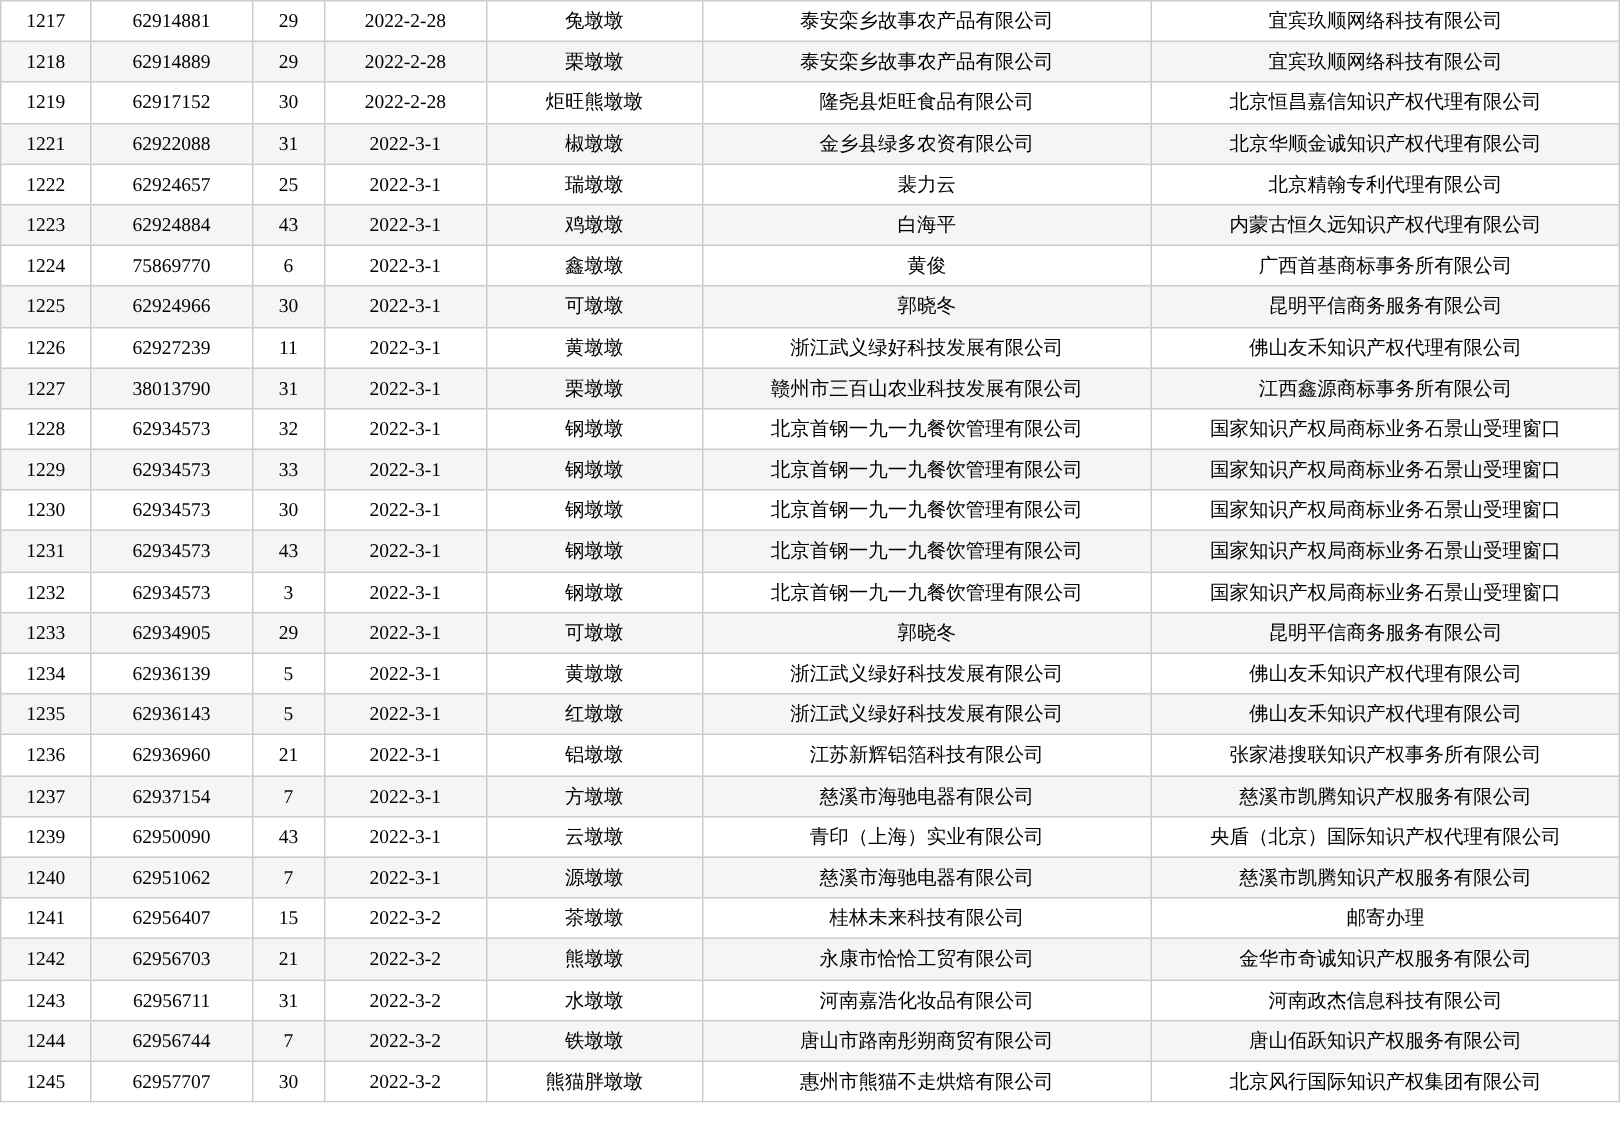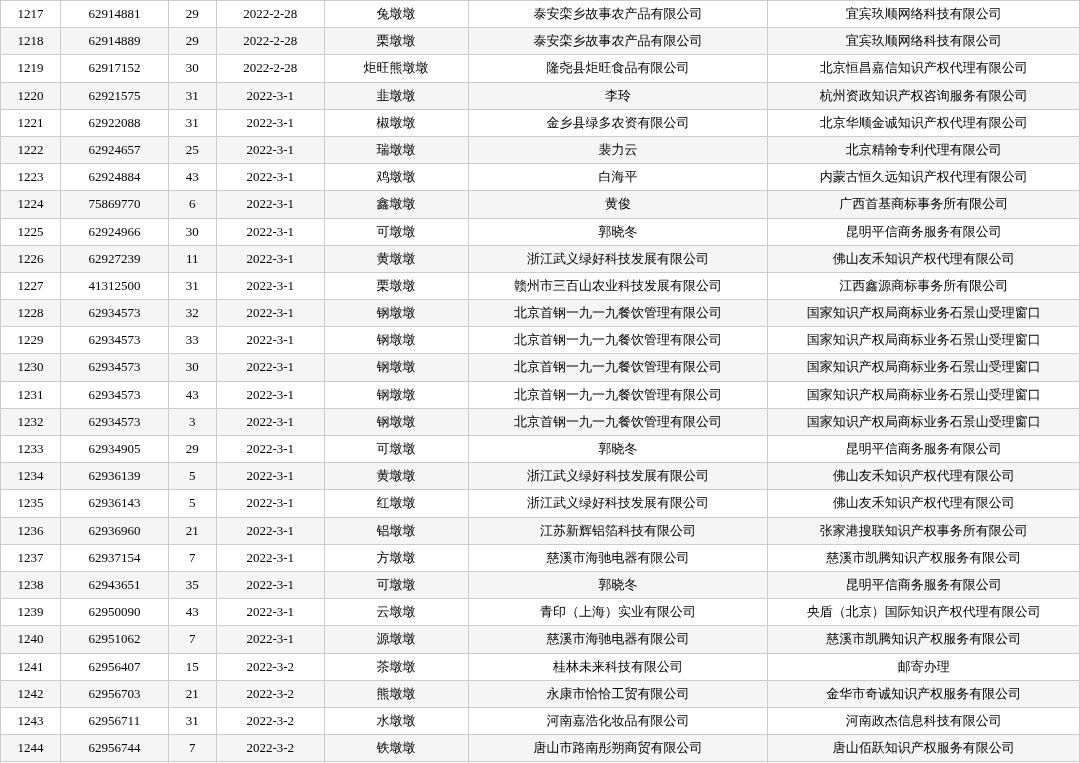--- a/index.html
+++ b/index.html
@@ -84,29 +84,20 @@
         <tr>
           <td>1219</td>
           <td>62917152</td>
           <td>30</td>
           <td>2022-2-28</td>
           <td>炬旺熊墩墩</td>
           <td>隆尧县炬旺食品有限公司</td>
           <td>北京恒昌嘉信知识产权代理有限公司</td>
         </tr>
         <tr>
-          <td>1220</td>
-          <td>62921575</td>
-          <td>31</td>
-          <td>2022-3-1</td>
-          <td>韭墩墩</td>
-          <td>李玲</td>
-          <td>杭州资政知识产权咨询服务有限公司</td>
-        </tr>
-        <tr>
           <td>1221</td>
           <td>62922088</td>
           <td>31</td>
           <td>2022-3-1</td>
           <td>椒墩墩</td>
           <td>金乡县绿多农资有限公司</td>
           <td>北京华顺金诚知识产权代理有限公司</td>
         </tr>
         <tr>
           <td>1222</td>
@@ -148,21 +139,21 @@
           <td>1226</td>
           <td>62927239</td>
           <td>11</td>
           <td>2022-3-1</td>
           <td>黄墩墩</td>
           <td>浙江武义绿好科技发展有限公司</td>
           <td>佛山友禾知识产权代理有限公司</td>
         </tr>
         <tr>
           <td>1227</td>
-          <td>41312500</td>
+          <td>38013790</td>
           <td>31</td>
           <td>2022-3-1</td>
           <td>栗墩墩</td>
           <td>赣州市三百山农业科技发展有限公司</td>
           <td>江西鑫源商标事务所有限公司</td>
         </tr>
         <tr>
           <td>1228</td>
           <td>62934573</td>
           <td>32</td>
@@ -244,29 +235,20 @@
           <td>张家港搜联知识产权事务所有限公司</td>
         </tr>
         <tr>
           <td>1237</td>
           <td>62937154</td>
           <td>7</td>
           <td>2022-3-1</td>
           <td>方墩墩</td>
           <td>慈溪市海驰电器有限公司</td>
           <td>慈溪市凯腾知识产权服务有限公司</td>
-        </tr>
-        <tr>
-          <td>1238</td>
-          <td>62943651</td>
-          <td>35</td>
-          <td>2022-3-1</td>
-          <td>可墩墩</td>
-          <td>郭晓冬</td>
-          <td>昆明平信商务服务有限公司</td>
         </tr>
         <tr>
           <td>1239</td>
           <td>62950090</td>
           <td>43</td>
           <td>2022-3-1</td>
           <td>云墩墩</td>
           <td>青印（上海）实业有限公司</td>
           <td>央盾（北京）国际知识产权代理有限公司</td>
         </tr>

